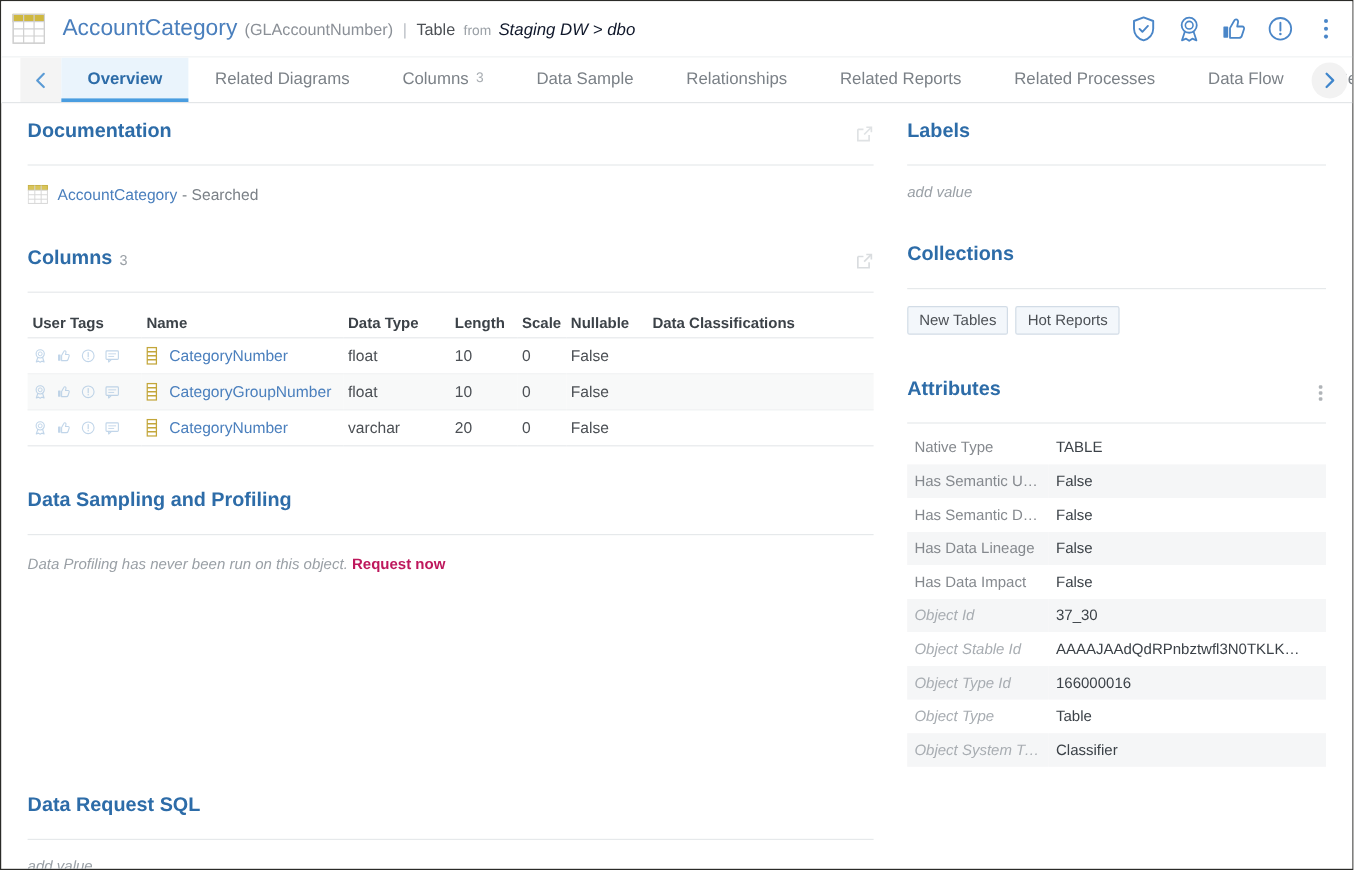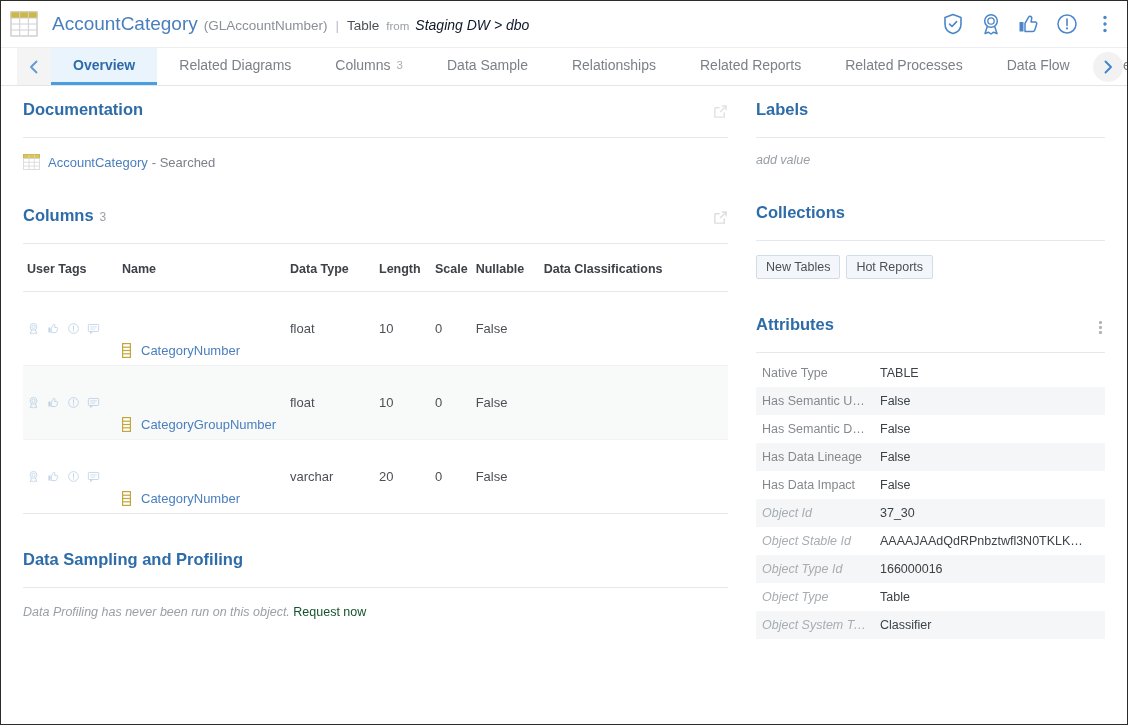--- a/index.html
+++ b/index.html
@@ -138,49 +138,49 @@
     font-size: 13px;
   }
   .doc-row .tbl-ico { width: 17px; height: 16px; margin-right: 8px; }
   .doc-name { color: #4a7fbd; cursor: pointer; }
   .doc-suffix { color: #7b8187; margin-left: 4px; }
 
   
   .ctable { width: 100%; border-collapse: collapse; margin-top: 12px; }
   .ctable th {
     font-size: 12.5px; color: #3c4248; font-weight: bold;
-    text-align: left; padding: 6px 4px 15px 4px;
+    text-align: left; padding: 6px 4px 5px 4px;
     border-bottom: 1px solid #e6e9eb;
     white-space: nowrap;
   }
   .ctable td {
     font-size: 13px; color: #4c5055;
     padding: 7px 4px; white-space: nowrap;
     border-bottom: 1px solid #f0f2f3;
   }
   .ctable tr.alt td { background: #f8f9f9; }
   .ctable tr:last-child td { border-bottom: 1px solid #e6e9eb; }
   .usertags { display: flex; align-items: center; gap: 7px; }
   .utag { width: 13px; height: 13px; opacity: .55; cursor: pointer; }
-  .cname-cell { display: flex; align-items: center; margin-top: 44px; }
+  .cname-cell { display: flex; align-items: center; }
   .col-ico { width: 9px; height: 15px; margin-right: 10px; flex: 0 0 auto; }
   .cname { color: #4a7fbd; cursor: pointer; }
 
   .w-usertags { width: 95px; }
   .w-name     { width: 168px; }
   .w-dtype    { width: 89px; }
   .w-len      { width: 56px; }
   .w-scale    { width: 37px; }
   .w-null     { width: 68px; }
 
   .note {
     margin-top: 17px; font-size: 12.5px;
   }
   .note em { color: #9aa0a6; font-style: italic; }
-  .note a { color: #14532d; cursor: pointer; text-decoration: none; }
+  .note a { color: #be185d; cursor: pointer; text-decoration: none; font-weight: bold; }
 
   .addvalue {
     margin-top: 15px; font-size: 12.5px; color: #9aa0a6; font-style: italic;
     cursor: pointer;
   }
 
   .sec-gap-lg { margin-top: 36px; }
   .sec-gap-huge { margin-top: 185px; }
 
   

